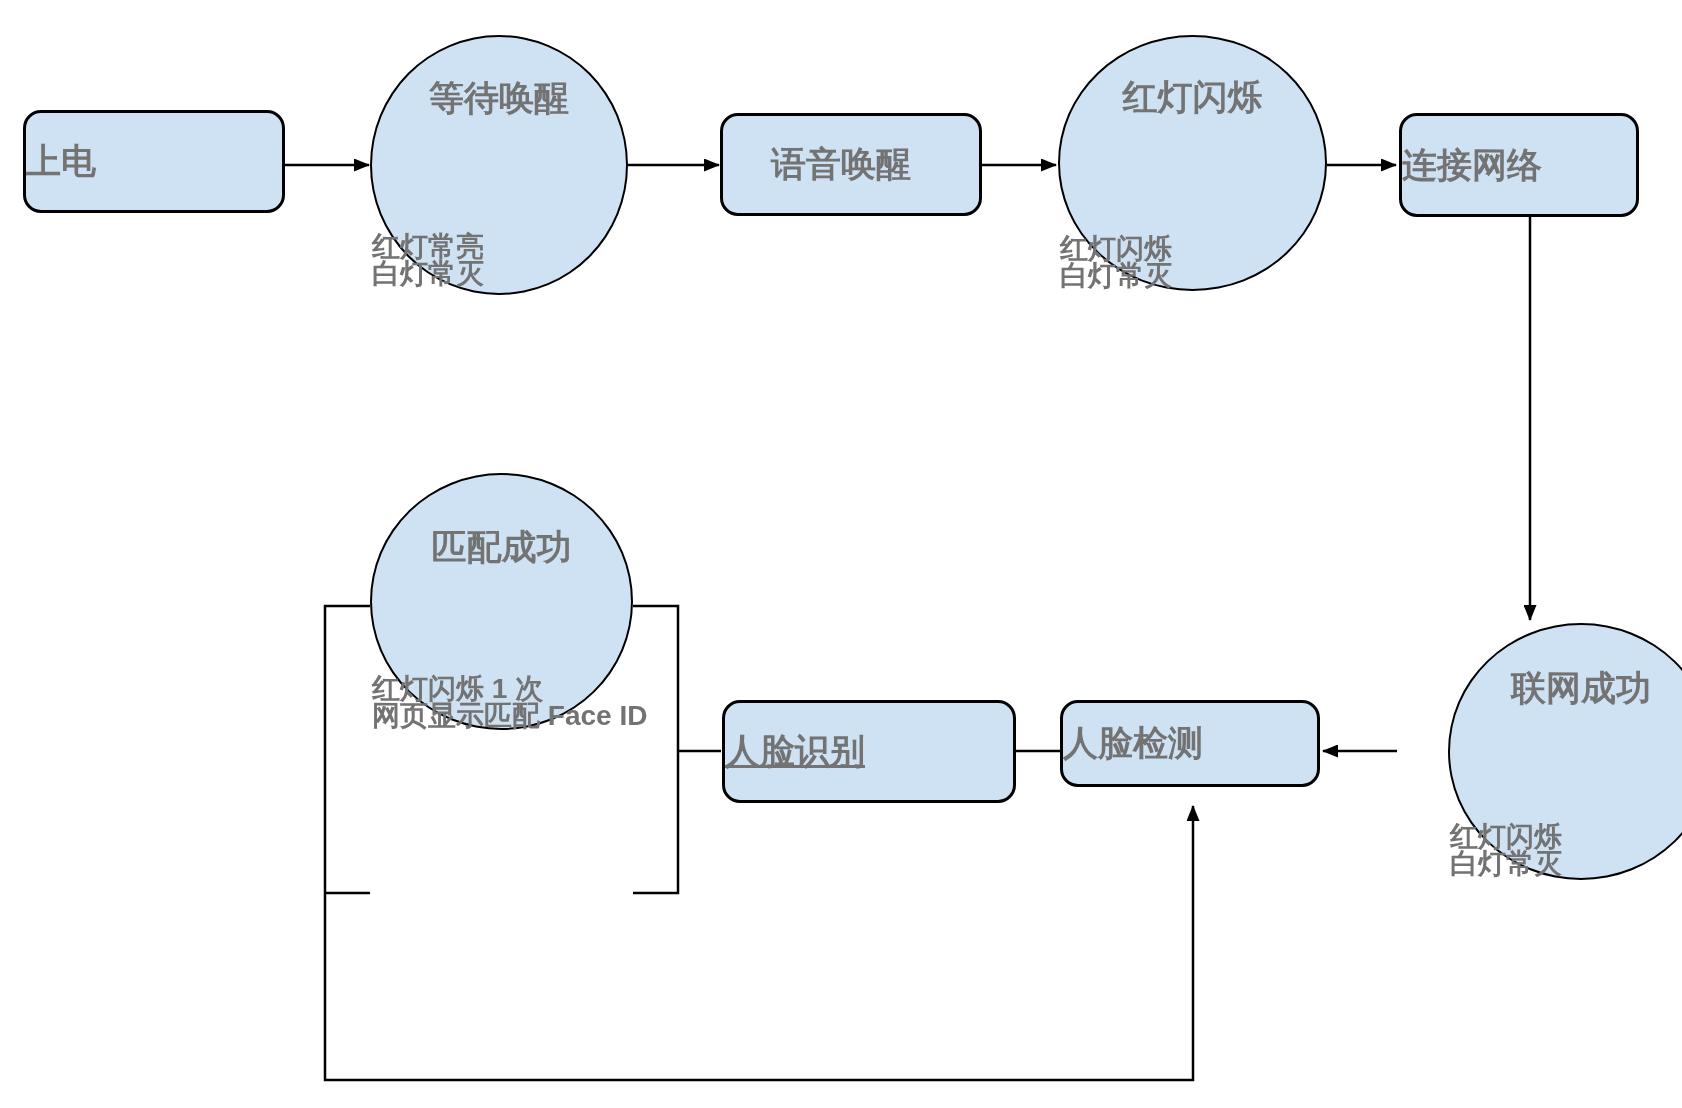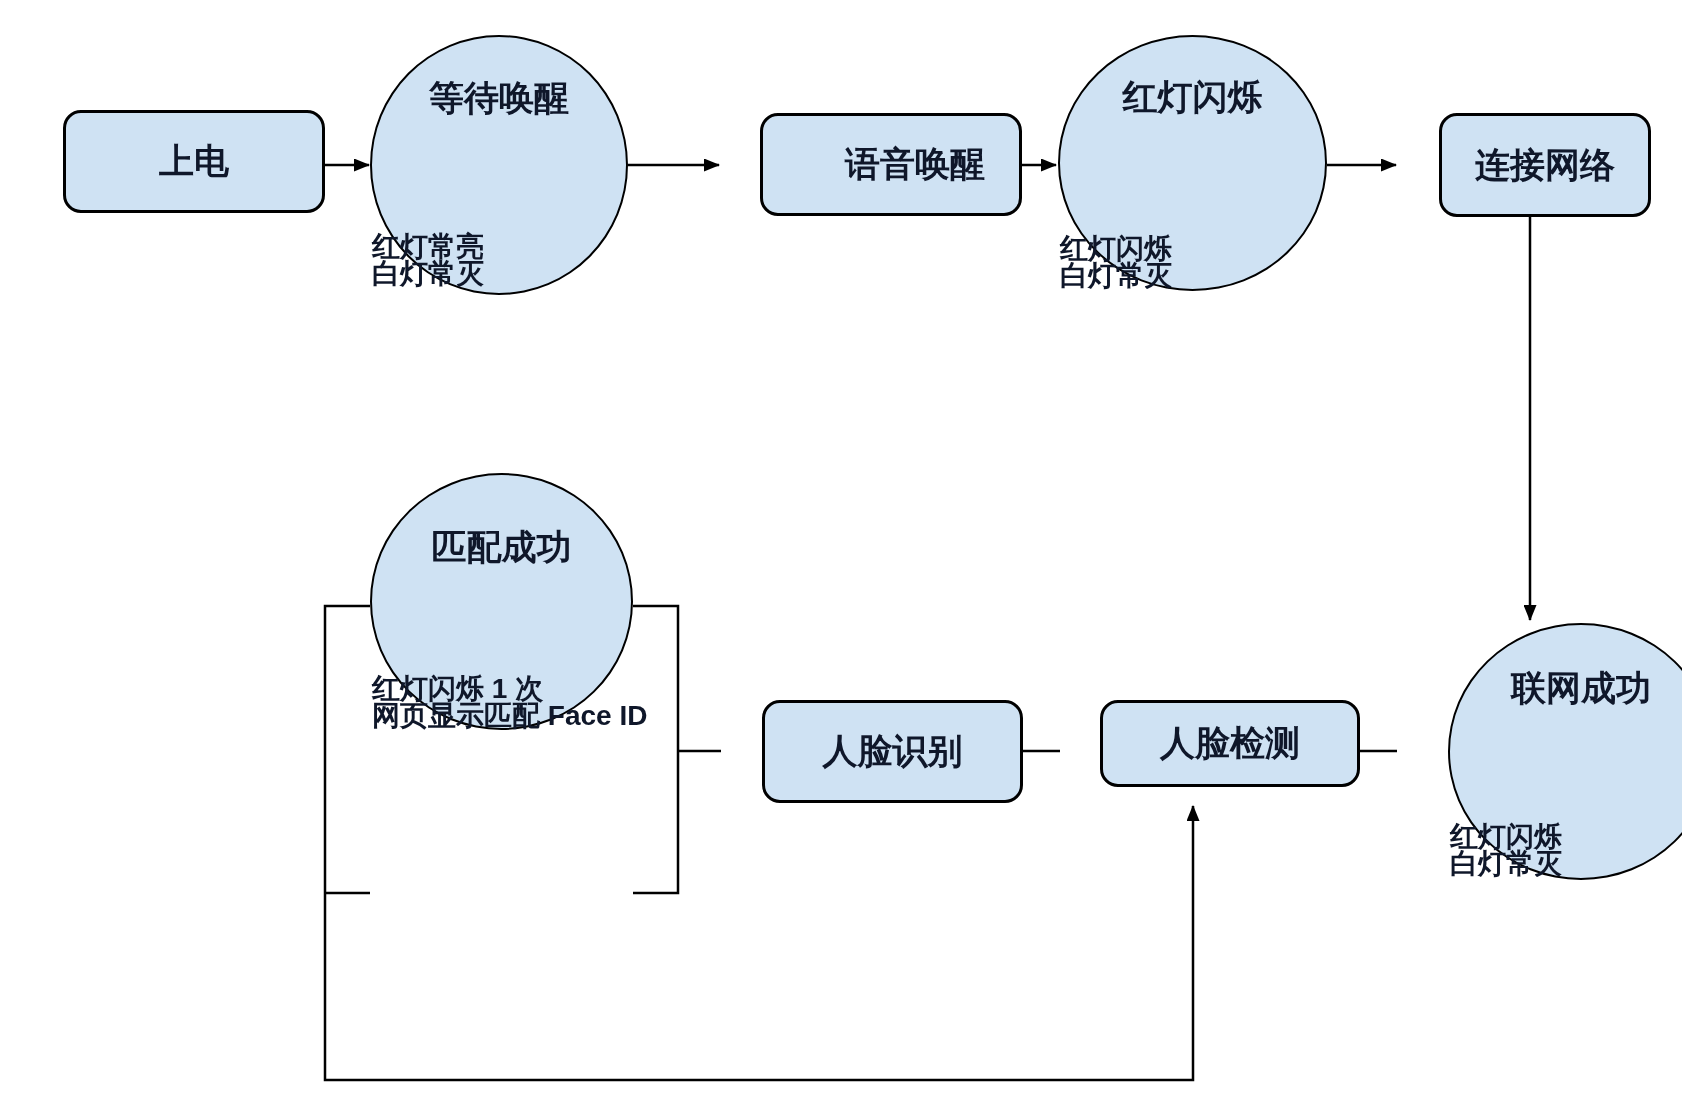--- a/index.html
+++ b/index.html
@@ -29,28 +29,26 @@
   }
   .wires .arrowhead {
     fill: var(--connector, #000000);
     stroke: none;
   }
   .node {
     position: absolute;
     background: var(--node-fill, #cfe2f3);
     border: 3px solid var(--node-stroke, #000000);
     box-sizing: border-box;
-    color: #0f172a;
+    color: #737373;
   }
   .rect {
     border-radius: 18px;
     display: flex;
     align-items: center;
-    justify-content: center;
-    margin-left: 40px;
   }
   .ellipse {
     border-radius: 50%;
     border-width: 2.5px;
   }
   .node-label {
     font-size: 35px;
     font-weight: bold;
     white-space: nowrap;
   }
@@ -117,33 +115,33 @@
   </div>
 
   <div class="node ellipse" style="left:1058px;top:35px;width:269px;height:256px;">
     <div class="node-label" style="top:24%;">红灯闪烁</div>
     <div class="node-notes" style="top:66%;">
       <div>红灯闪烁</div>
       <div>白灯常灭</div>
     </div>
   </div>
 
-  <div class="node rect" style="left:1399px;top:113px;width:212px;height:104px;">
+  <div class="node rect" style="left:1399px;top:113px;width:240px;height:104px;">
     <span class="node-label">连接网络</span>
   </div>
 
   <div class="node ellipse" style="left:1448px;top:623px;width:266px;height:257px;">
     <div class="node-label" style="top:25%;">联网成功</div>
     <div class="node-notes" style="top:65.5%;">
       <div>红灯闪烁</div>
       <div>白灯常灭</div>
     </div>
   </div>
 
-  <div class="node rect" style="left:722px;top:700px;width:261px;height:103px;">
+  <div class="node rect" style="left:722px;top:700px;width:294px;height:103px;text-decoration:underline;">
     <span class="node-label">人脸识别</span>
   </div>
 
   <div class="node rect" style="left:1060px;top:700px;width:260px;height:87px;">
     <span class="node-label">人脸检测</span>
   </div>
 
   <div class="node ellipse" style="left:370px;top:473px;width:263px;height:257px;">
     <div class="node-label" style="top:28.5%;">匹配成功</div>
     <div class="node-notes" style="top:66.5%;">

